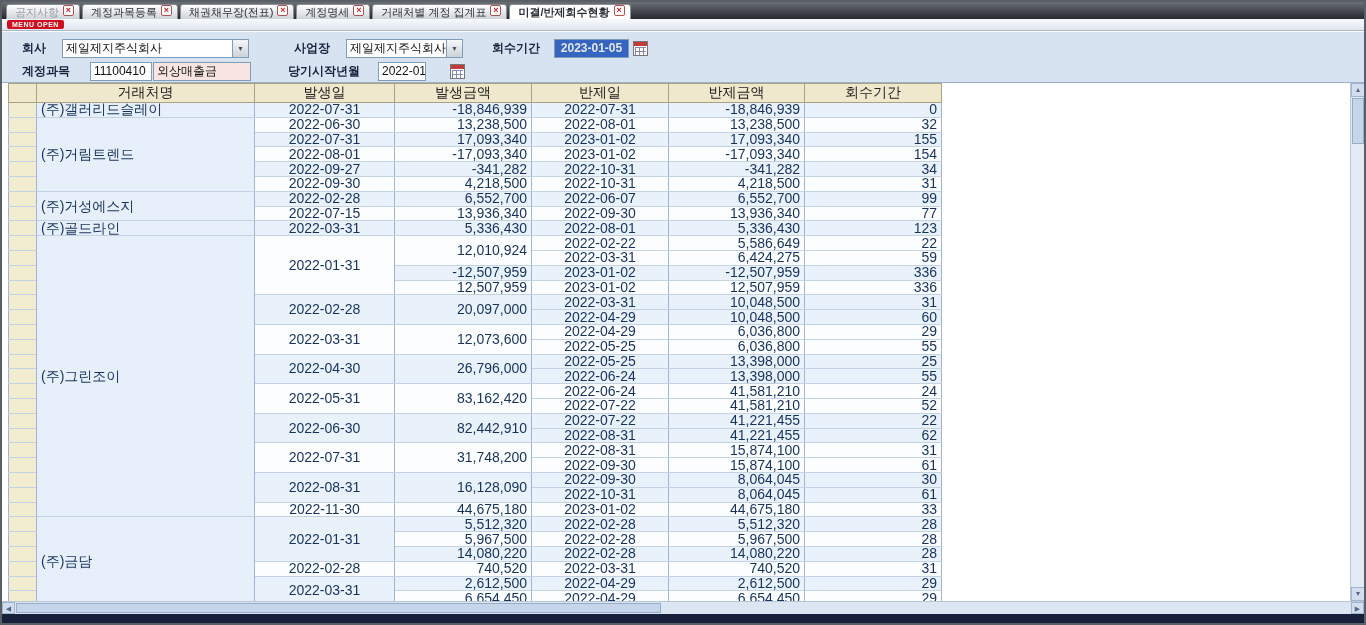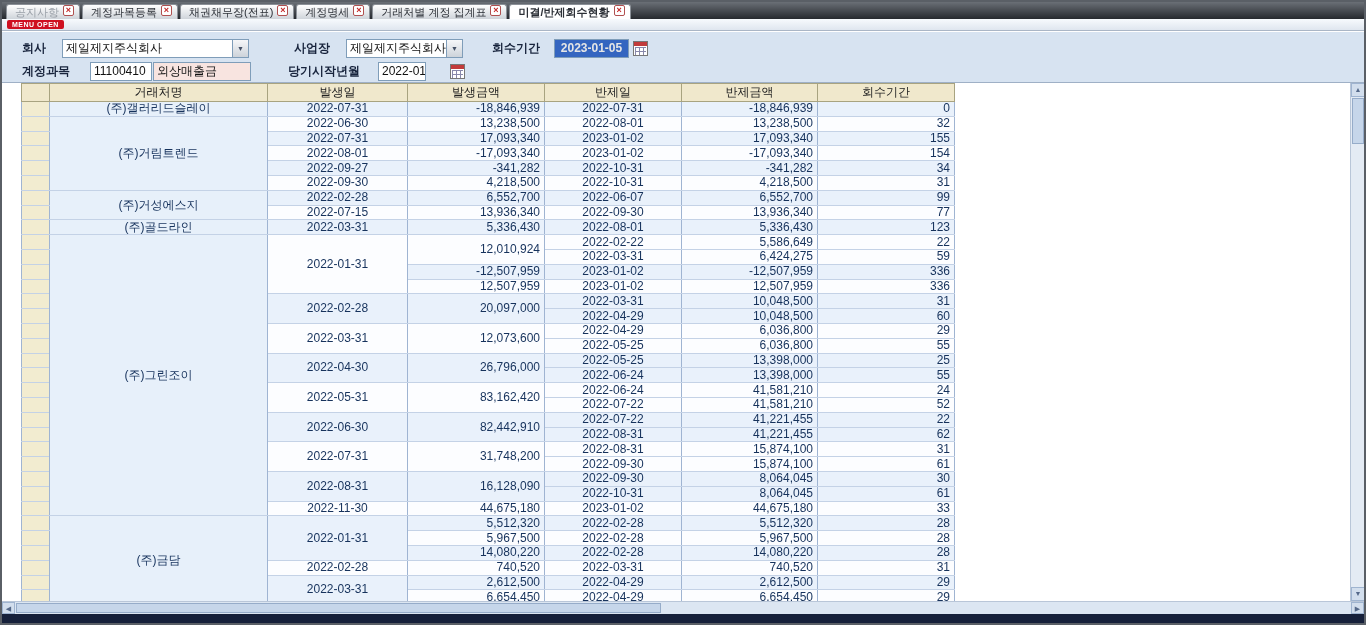--- a/index.html
+++ b/index.html
@@ -40,29 +40,29 @@
   .calbtn { position:absolute; width:15px; height:15px; border:1px solid #777; background:#fff; overflow:hidden; }
   .calbtn .caltop { display:block; height:4px; background:#c23b3b; }
   .calbtn .calgrid { display:block; height:9px; position:relative; }
   .calbtn .calgrid::before { content:""; position:absolute; left:1px; right:1px; top:1px; bottom:0;
       background-image:linear-gradient(#88a 1px, transparent 1px), linear-gradient(90deg,#88a 1px, transparent 1px);
       background-size:4px 4px; }
 
   
   .gridarea { flex:1 1 auto; display:flex; background:#fff; overflow:hidden; }
   .tableregion { flex:1 1 auto; overflow:hidden; background:#fff; }
-  table.grid { border-collapse:collapse; table-layout:fixed; margin-left:19px; font-size:12px; }
+  table.grid { border-collapse:collapse; table-layout:fixed; margin-left:6px; font-size:14px; }
   table.grid th { height:15px; background:#F0E8CC; border:1px solid #A8A380; font-weight:normal; color:#222;
                   padding:0 3px; white-space:nowrap; overflow:hidden; }
   table.grid td { height:14.8px; line-height:13px; border:1px solid #C4D2E6; border-left-color:#9FB4D2; border-right-color:#9FB4D2;
                   padding:0 4px; color:#16325C; overflow:hidden; white-space:nowrap; }
   td.s0 { background:#E9F1FB; }
   td.s1 { background:#FCFDFF; }
   td.rowsel { background:#F2ECD0; border-color:#BFB88F; }
-  td.cust { background:#E7F0FA; text-align:center; vertical-align:middle; }
+  td.cust { background:#E7F0FA; text-align:left; vertical-align:middle; }
   td.odate, td.sdate { text-align:center; vertical-align:middle; }
   td.amt, td.samt, td.days { text-align:right; vertical-align:middle; }
   tr.gstart td { border-top:1px solid #7E95B5; }
 
   
   .vscroll { flex:0 0 14px; background:#E4EBF4; border-left:1px solid #b9c6d8; position:relative; }
   .sbtn { position:absolute; left:0; width:14px; height:14px; background:#D2DEED; border:1px solid #9FB4D0;
           font-size:7px; color:#55698a; text-align:center; line-height:12px; }
   .sbtn.up { top:0; } .sbtn.down { bottom:0; }
   .vthumb { position:absolute; left:1px; top:15px; width:12px; height:46px; background:#C6D6EA; border:1px solid #96ACC9; }

